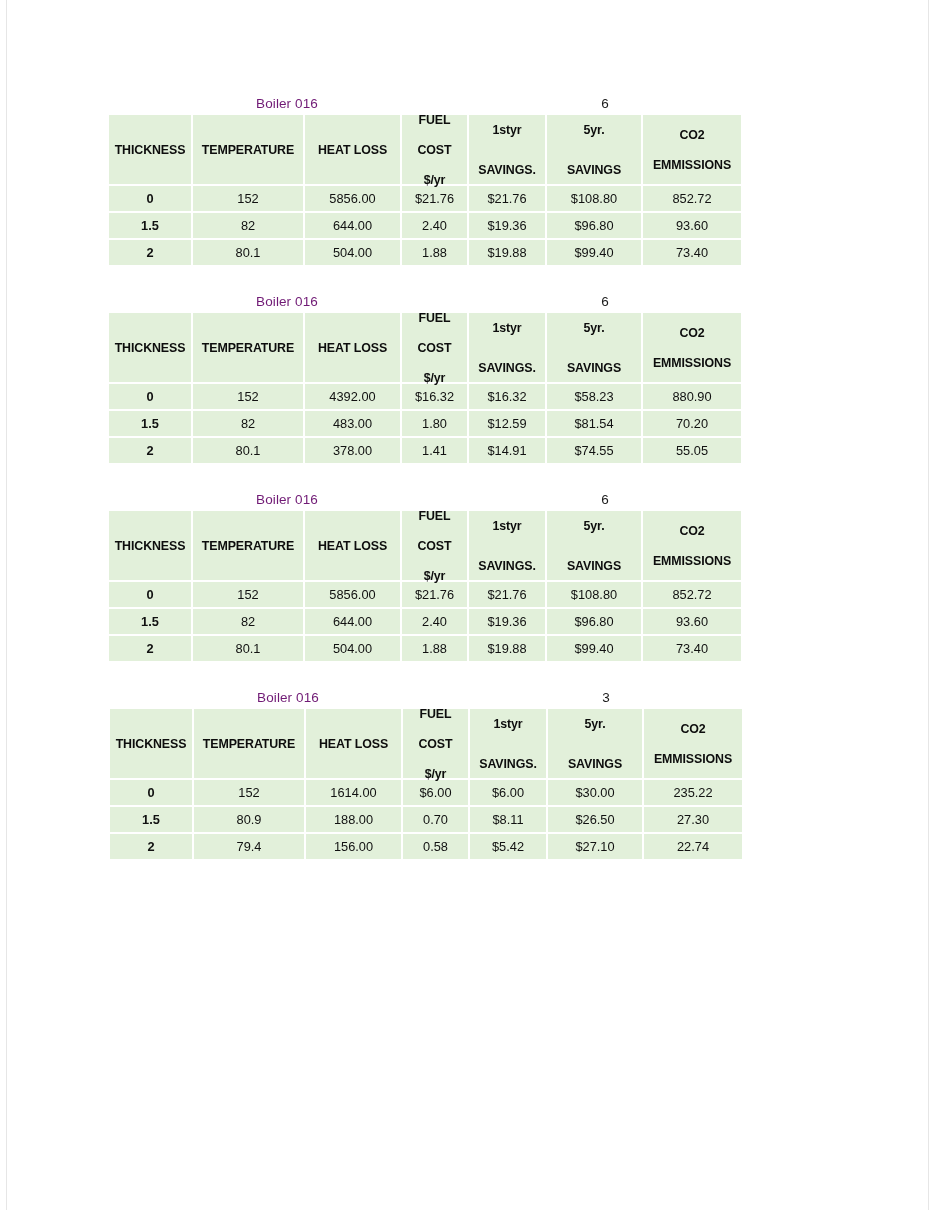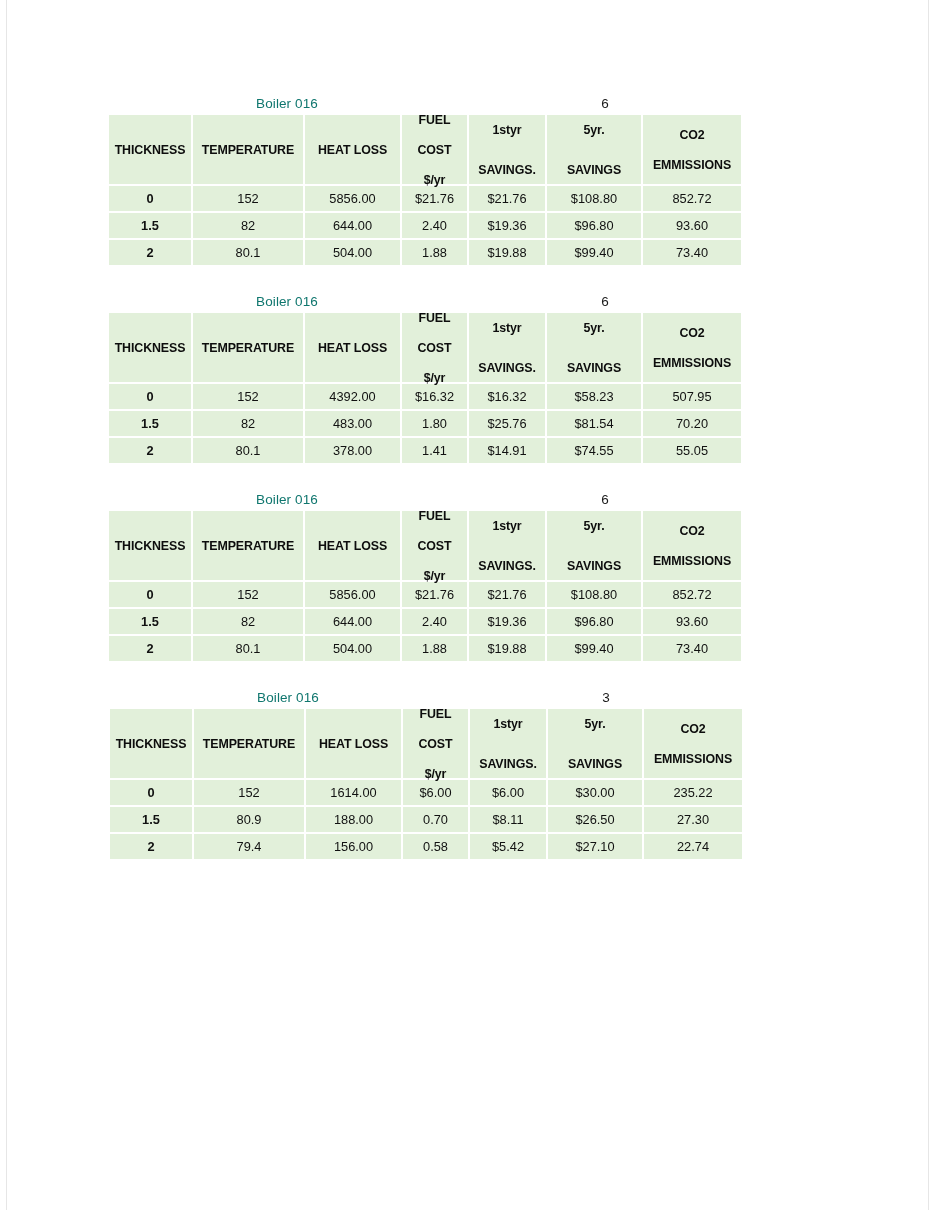--- a/index.html
+++ b/index.html
@@ -55,21 +55,21 @@
     width: 636px;
   }
   .caption-title {
     position: absolute;
     left: 0;
     top: 0;
     width: 360px;
     text-align: center;
     font-size: 13.5px;
     line-height: 19px;
-    color: #0f766e;
+    color: #701a75;
     font-family: "Liberation Sans", sans-serif;
     letter-spacing: 0.1px;
   }
   .caption-number {
     position: absolute;
     left: 452px;
     top: 0;
     width: 92px;
     text-align: center;
     font-size: 13.5px;
@@ -275,28 +275,28 @@
             </tr>
           </thead>
           <tbody>
             <tr>
               <td class="thick">0</td>
               <td>152</td>
               <td>4392.00</td>
               <td>$16.32</td>
               <td class="save-neg">$16.32</td>
               <td class="save-neg">$58.23</td>
-              <td>507.95</td>
+              <td>880.90</td>
             </tr>
             <tr>
               <td class="thick">1.5</td>
               <td>82</td>
               <td>483.00</td>
               <td>1.80</td>
-              <td class="save-pos">$25.76</td>
+              <td class="save-pos">$12.59</td>
               <td class="save-pos">$81.54</td>
               <td>70.20</td>
             </tr>
             <tr>
               <td class="thick">2</td>
               <td>80.1</td>
               <td>378.00</td>
               <td>1.41</td>
               <td class="save-pos">$14.91</td>
               <td class="save-pos">$74.55</td>

